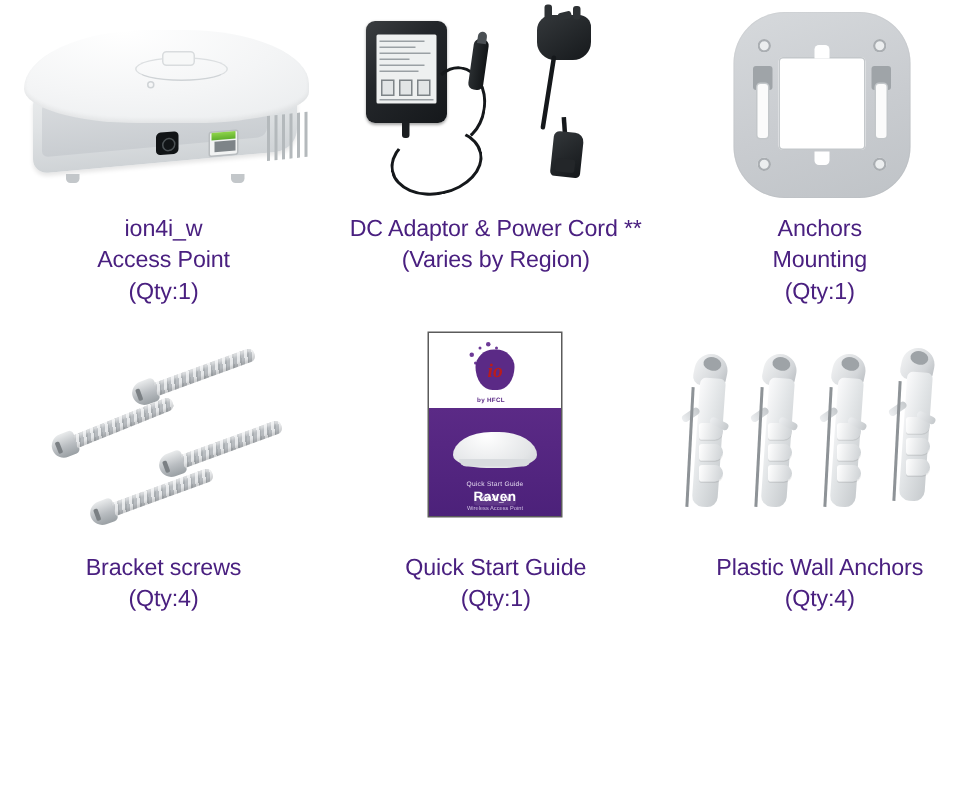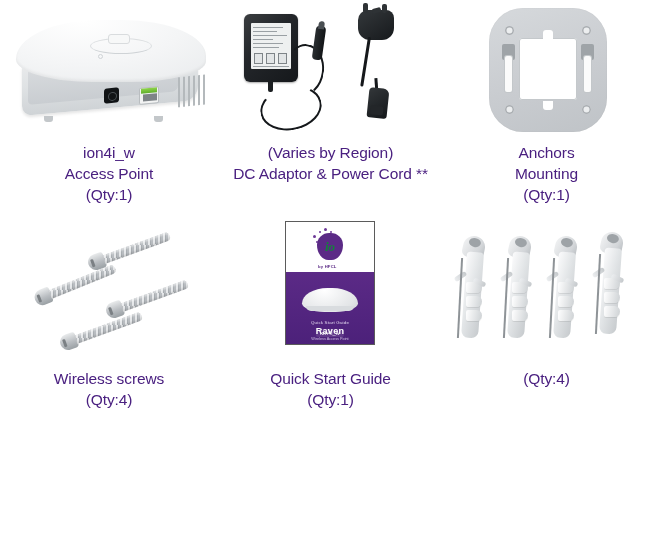--- a/index.html
+++ b/index.html
@@ -260,21 +260,21 @@
   .gd-bottom{
     position:absolute; left:0; right:0; top:50px; bottom:0;
     background:linear-gradient(180deg,#5b2a86 0%,#4c217a 100%);
   }
   .gd-logo{ position:relative; width:40px; height:40px; }
   .gd-logo .shield{
     position:absolute; left:7px; top:6px; width:26px; height:27px;
     background:#5b2a86; border-radius:50% 50% 46% 46% / 46% 46% 60% 60%;
   }
   .gd-logo .mark{
-    position:absolute; left:15px; top:12px; font-size:13px; color:#15803d;
+    position:absolute; left:15px; top:12px; font-size:13px; color:#b91c1c;
     font-family:"Liberation Serif", serif; font-style:italic; font-weight:bold;
   }
   .gd-logo .dots i{
     position:absolute; background:#6d3a97; border-radius:50%;
   }
   .gd-logo .byline{
     position:absolute; left:8px; bottom:-2px; font-size:4.2px; color:#5b2a86;
     letter-spacing:.2px; font-weight:bold;
   }
   .gd-ap{
@@ -397,22 +397,22 @@
           <div class="cord-pin" style="left:5px;  top:-7px; width:5px; height:10px"></div>
           <div class="cord-pin" style="left:24px; top:-6px; width:5px; height:9px"></div>
           <div class="cord-pin" style="left:14px; top:-2px; width:9px; height:5px; transform:rotate(-14deg)"></div>
         </div>
         <div class="cord-wire"></div>
         <div class="cord-wire2"></div>
         <div class="cord-end"></div>
       </div>
     </div>
     <div class="caption">
+      <div>DC Adaptor &amp; Power Cord **</div>
       <div>(Varies by Region)</div>
-      <div>DC Adaptor &amp; Power Cord **</div>
     </div>
   </div>
 
   <div class="item-cell" id="cell-bracket">
     <div class="art-area">
       <div id="bracket-image">
         <div class="brk-plate"></div>
         <div class="brk-window"></div>
         <div class="brk-tab t"></div>
         <div class="brk-tab b"></div>
@@ -452,21 +452,21 @@
           <div class="head"></div>
             <div class="shaft"></div>
         </div>
         <div class="screw" style="left:50px;  top:94px; transform:rotate(-20deg)">
           <div class="head"></div>
             <div class="shaft"></div>
         </div>
       </div>
     </div>
     <div class="caption">
-      <div>Wireless screws</div>
+      <div>Bracket screws</div>
       <div>(Qty:4)</div>
     </div>
   </div>
 
   <div class="item-cell" id="cell-guide">
     <div class="art-area">
       <div id="guide-image">
         <div class="gd-top">
           <div class="gd-logo">
             <div class="dots">
@@ -536,17 +536,18 @@
           <div class="rib" style="top:46px"></div>
           <div class="rib" style="top:60px"></div>
           <div class="rib" style="top:74px"></div>
           <div class="barb" style="left:-1px; top:38px; transform:rotate(-34deg)"></div>
           <div class="barb" style="left:18px; top:44px; transform:rotate(26deg)"></div>
           <div class="slot"></div>
         </div>
       </div>
     </div>
     <div class="caption">
+      <div>Plastic Wall Anchors</div>
       <div>(Qty:4)</div>
     </div>
   </div>
 
 </div>
 
 </body></html>

